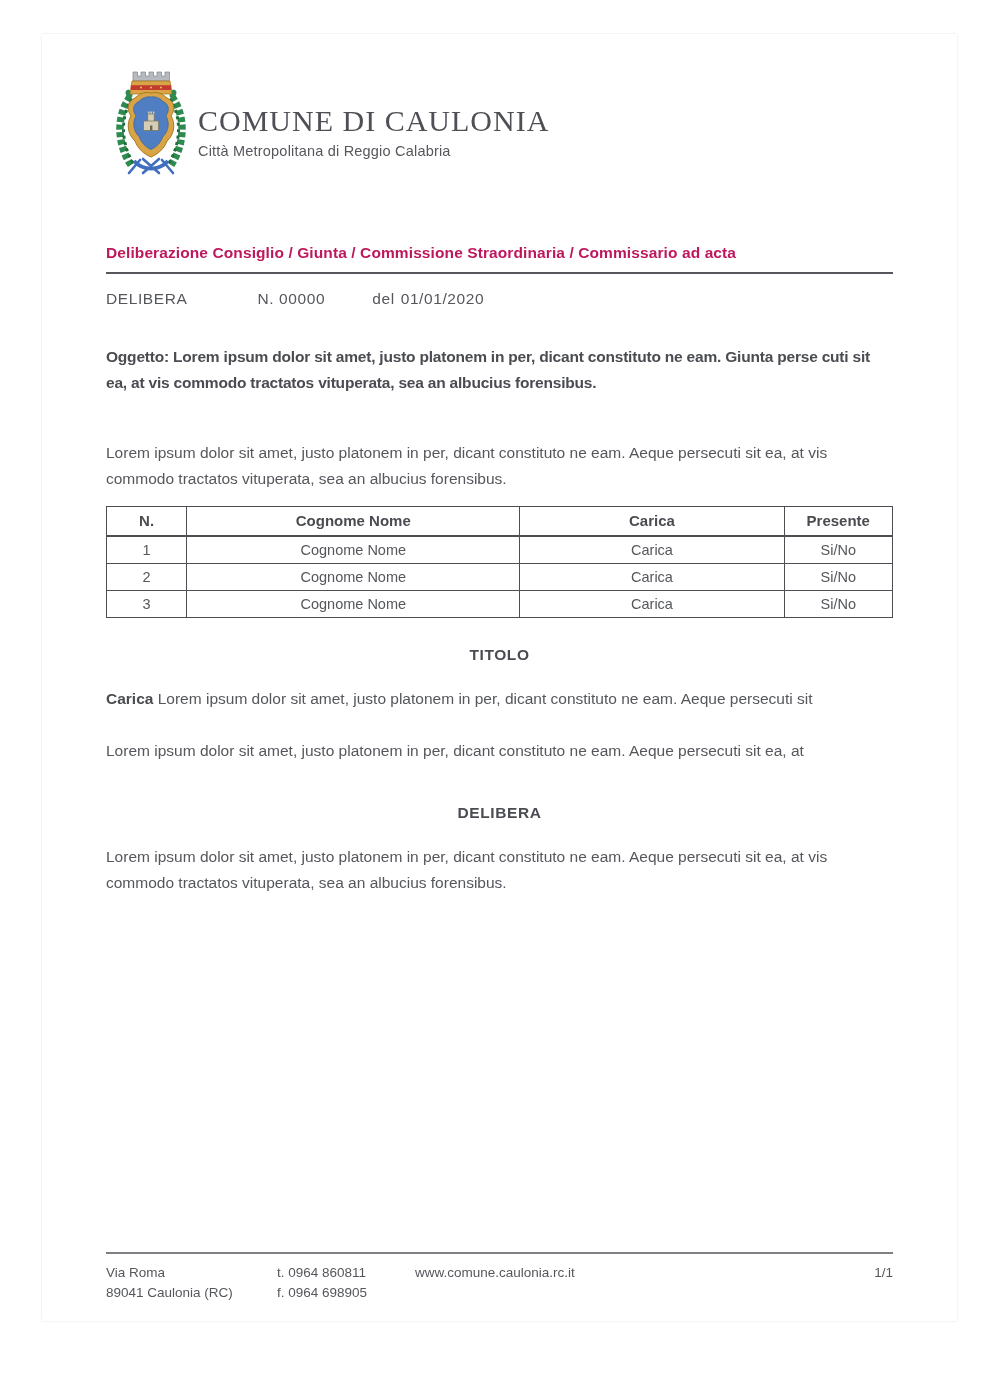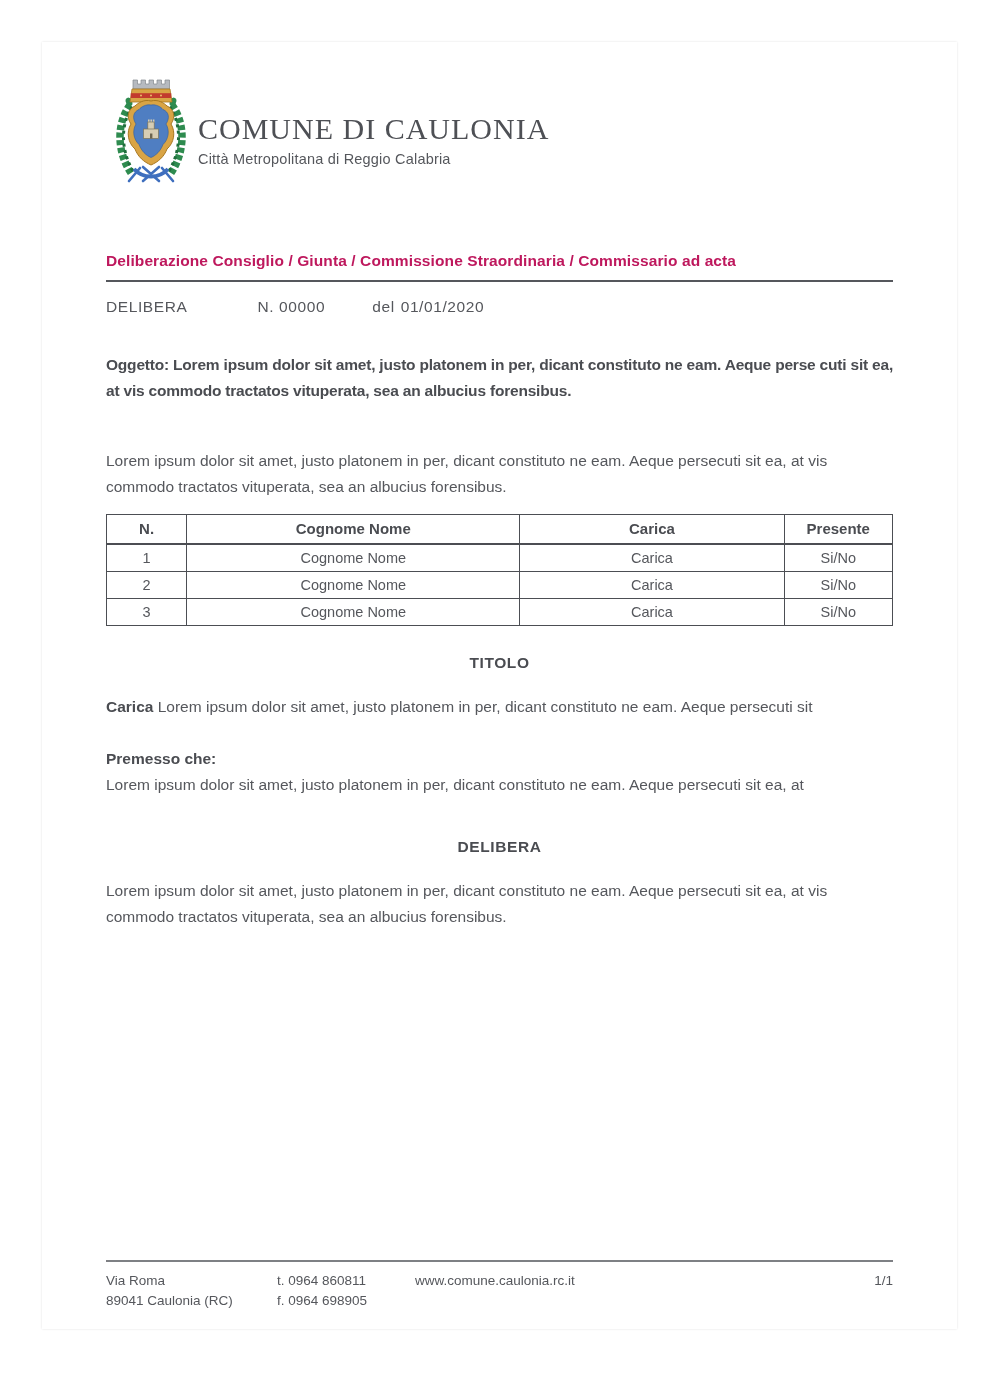--- a/index.html
+++ b/index.html
@@ -12,21 +12,21 @@
   }
   .canvas {
     position: relative;
     width: 1000px;
     height: 1380px;
     overflow: hidden;
   }
   .sheet {
     position: absolute;
     left: 42px;
-    top: 42px;
+    top: 34px;
     width: 915px;
     height: 1287px;
     background: #ffffff;
     box-sizing: border-box;
     padding: 36px 64px 0 64px;
     box-shadow: 0 0 2px rgba(0,0,0,0.12);
   }
   
   .sheet::before {
     content: "";
@@ -227,21 +227,21 @@
       </div>
     </div>
 
     <div class="doc-heading">Deliberazione Consiglio / Giunta / Commissione Straordinaria / Commissario ad acta</div>
     <hr class="heading-rule">
 
     <div class="delibera-line">
       <span class="lbl-delibera">DELIBERA</span><span class="lbl-number">N. 00000</span><span class="lbl-del">del</span><span>01/01/2020</span>
     </div>
 
-    <p class="subject">Oggetto: Lorem ipsum dolor sit amet, justo platonem in per, dicant constituto ne eam. Aeque perse cuti sit ea, at vis commodo tractatos vituperata, sea an albucius forensibus.</p>
+    <p class="subject">Oggetto: Lorem ipsum dolor sit amet, justo platonem in per, dicant constituto ne eam. Giunta perse cuti sit ea, at vis commodo tractatos vituperata, sea an albucius forensibus.</p>
 
     <p class="body-par intro">Lorem ipsum dolor sit amet, justo platonem in per, dicant constituto ne eam. Aeque persecuti sit ea, at vis commodo tractatos vituperata, sea an albucius forensibus.</p>
 
     <table class="attendance">
       <colgroup>
         <col class="col-n">
           <col class="col-cn">
           <col class="col-car">
           <col class="col-pre">
       </colgroup>
@@ -273,21 +273,20 @@
           <td>Si/No</td>
         </tr>
       </tbody>
     </table>
 
     <div class="center-heading">TITOLO</div>
 
     <p class="body-par sec"><span class="b">Carica</span> <span>Lorem ipsum dolor sit amet, justo platonem in per, dicant constituto ne eam. Aeque persecuti sit</span></p>
 
     <div class="body-par sec-premesso">
-      <div class="b">Premesso che:</div>
       <div>Lorem ipsum dolor sit amet, justo platonem in per, dicant constituto ne eam. Aeque persecuti sit ea, at</div>
     </div>
 
 
     <div class="center-heading delibera-head">DELIBERA</div>
 
     <p class="body-par closing">Lorem ipsum dolor sit amet, justo platonem in per, dicant constituto ne eam. Aeque persecuti sit ea, at vis commodo tractatos vituperata, sea an albucius forensibus.</p>
 
     <div class="footer">
       <hr class="footer-rule">

